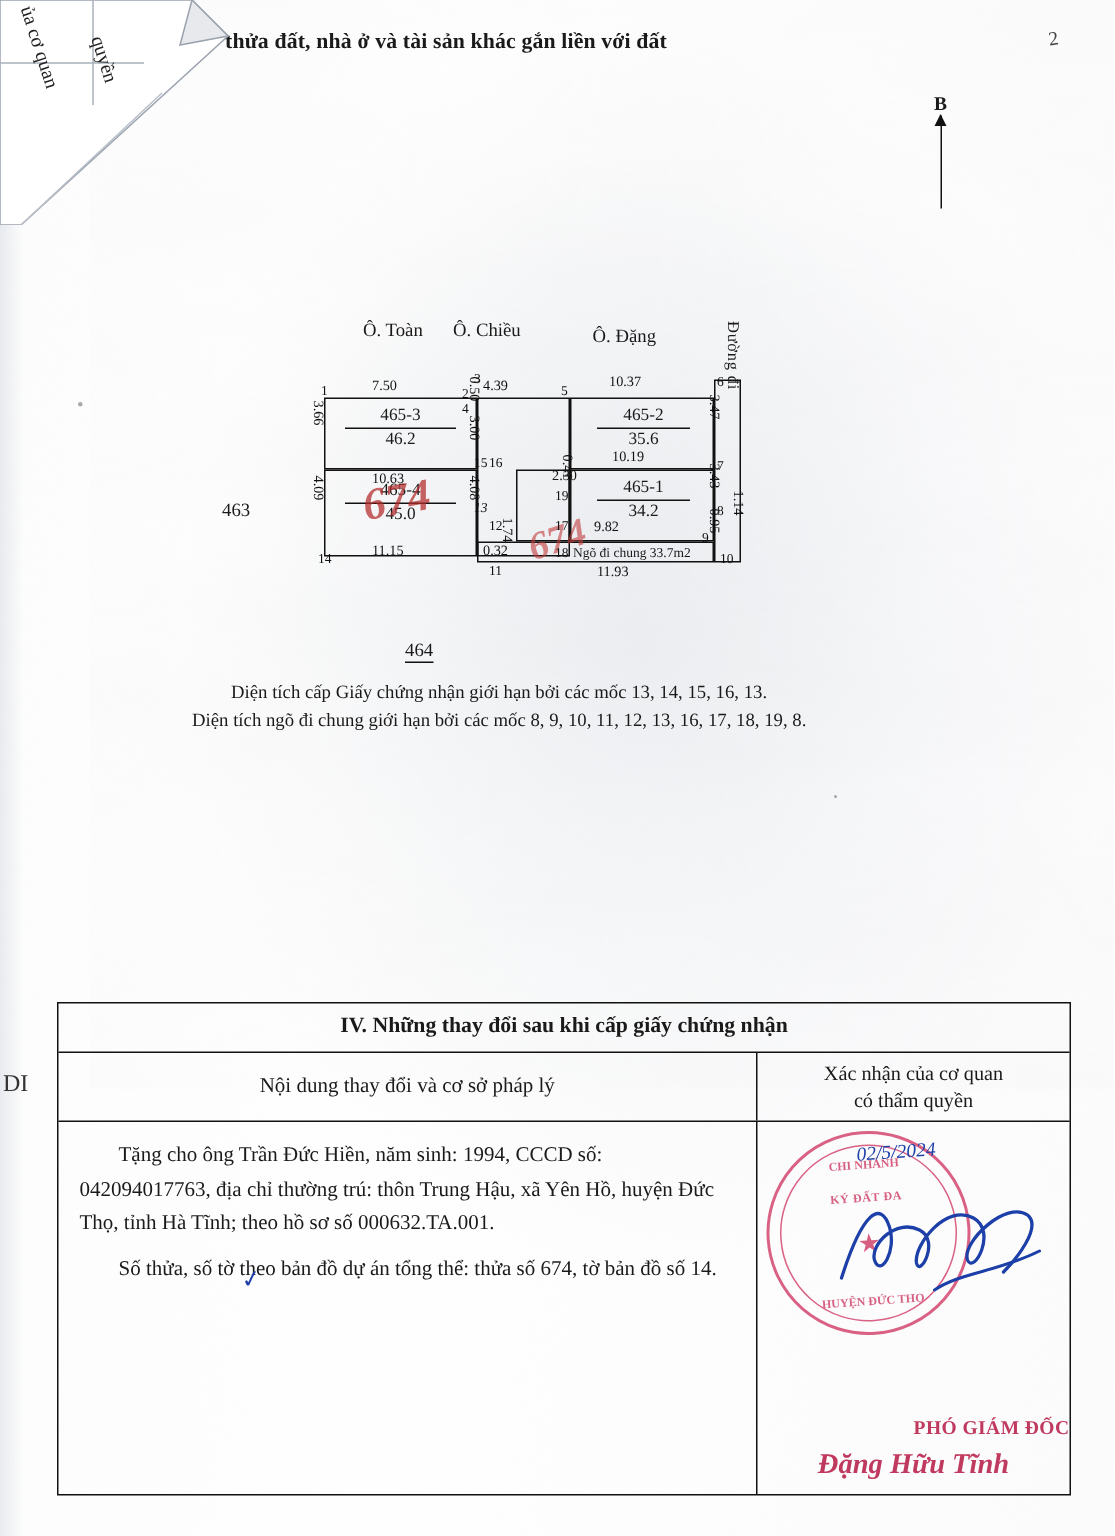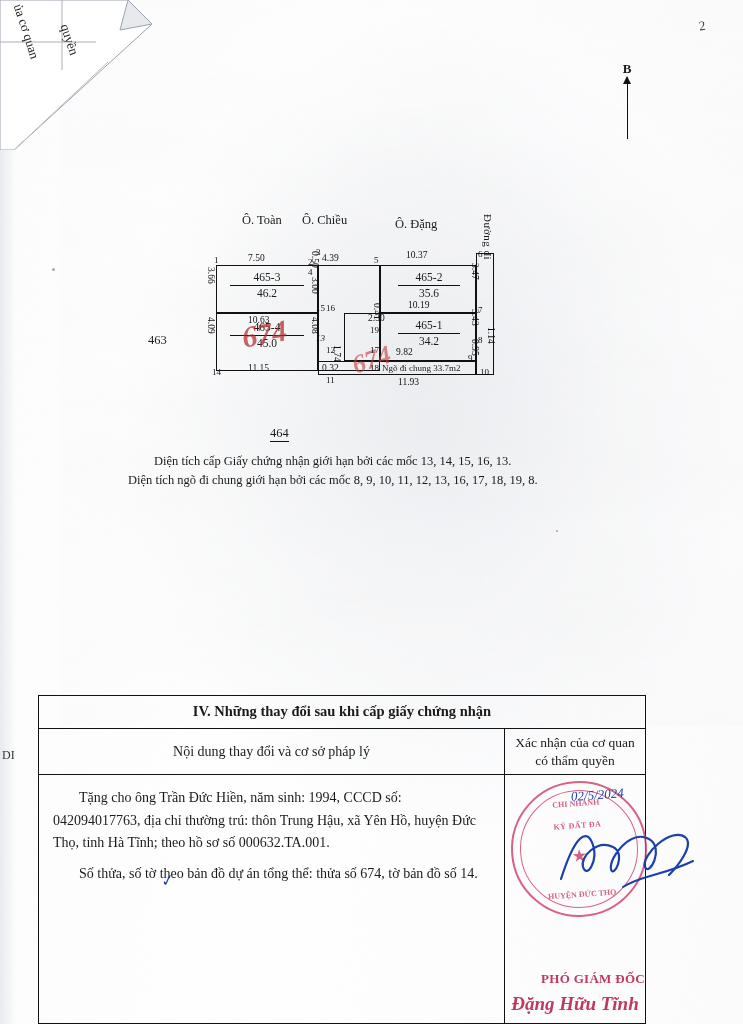--- a/index.html
+++ b/index.html
@@ -192,22 +192,22 @@
     top: 452px;
     width: 480px;
     font-size: 12.5px;
     line-height: 1.55;
   }
 
   
   .sec-table {
     position: absolute;
     left: 38px;
-    top: 695px;
-    width: 608px;
+    top: 668px;
+    width: 676px;
     border: 1.4px solid #111;
     box-sizing: border-box;
   }
   .sec-title {
     text-align: center;
     font-weight: bold;
     font-size: 14.5px;
     padding: 7px 0 8px;
     border-bottom: 1.2px solid #111;
   }
@@ -344,22 +344,22 @@
     font-style: italic;
     font-weight: bold;
     font-size: 19px;
     color: #c0395f;
   }
 
   
   .left-edge-text {
     position: absolute;
     left: 2px;
-    top: 748px;
-    font-size: 12px;
+    top: 714px;
+    font-size: 16px;
     color: #333;
   }
   .left-strip {
     position: absolute;
     left: 0;
     top: 150px;
     width: 16px;
     bottom: 0;
     background: linear-gradient(90deg, rgba(215,220,228,.55), rgba(255,255,255,0));
   }
@@ -409,20 +409,21 @@
       <polygon points="0,0 128,0 152,24 14,150 0,150" fill="#ffffff" stroke="#9aa2ad" stroke-width="1"></polygon>
       <polygon points="128,0 152,24 120,30" fill="#e7e9ec" stroke="#9aa2ad" stroke-width="1"></polygon>
       <line x1="14" y1="150" x2="108" y2="62" stroke="#b9c0c9" stroke-width="1"></line>
       <line x1="0" y1="42" x2="96" y2="42" stroke="#a8b0ba" stroke-width="1"></line>
       <line x1="62" y1="0" x2="62" y2="70" stroke="#a8b0ba" stroke-width="1"></line>
     </svg>
     <span class="fold-text" style="left:25px; top:2px; transform: rotate(72deg);">ủa cơ quan</span>
     <span class="fold-text" style="left:72px; top:22px; transform: rotate(72deg);">quyền</span>
   </div>
 
+  <div class="doc-header">thửa đất, nhà ở và tài sản khác gắn liền với đất</div>
   <div class="page-mark">2</div>
 
   <div class="north">
     <div class="letter">B</div>
     <div class="shaft"></div>
   </div>
 
   <div class="map">
 
     <span class="owner-label" style="left:112px; top:8px;">Ô. Toàn</span>

